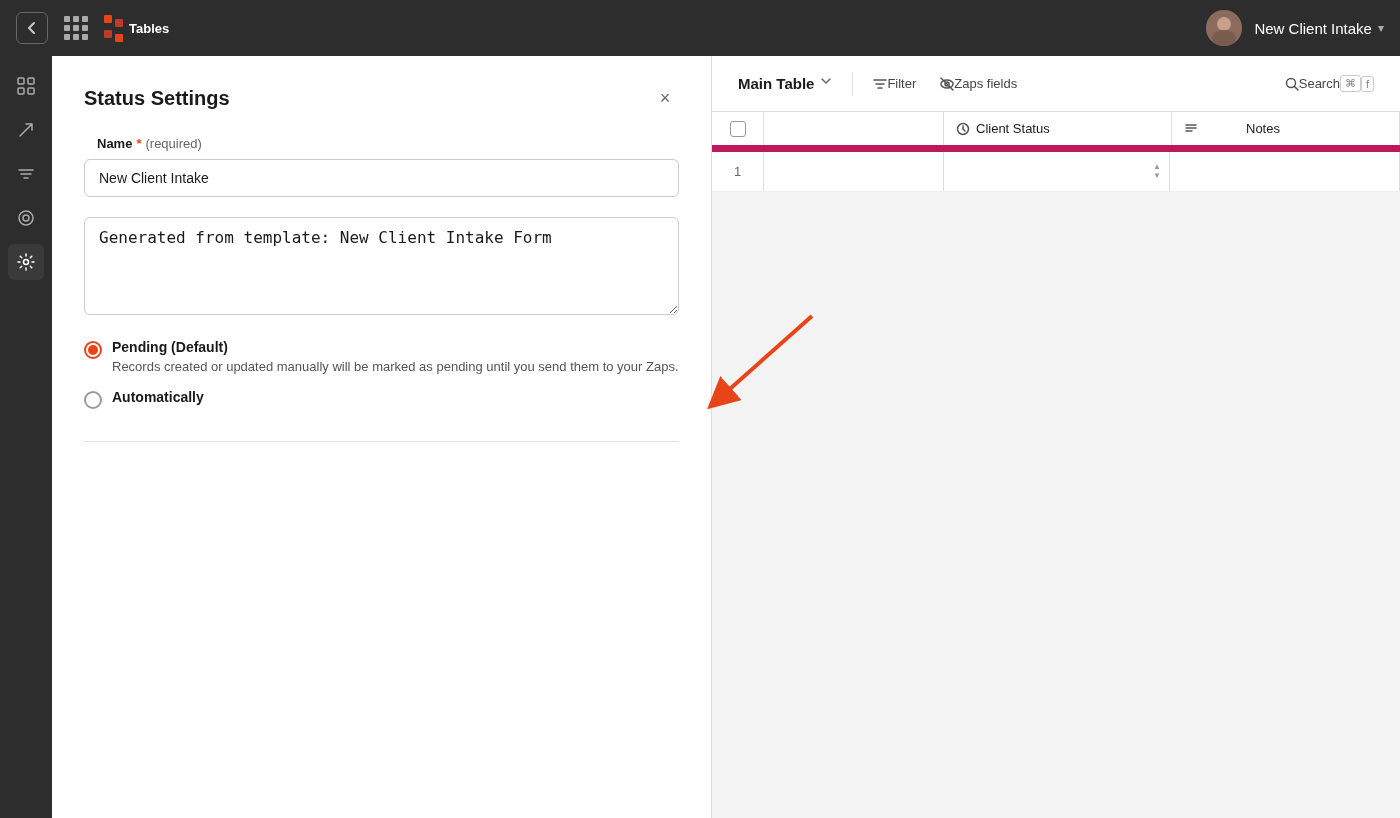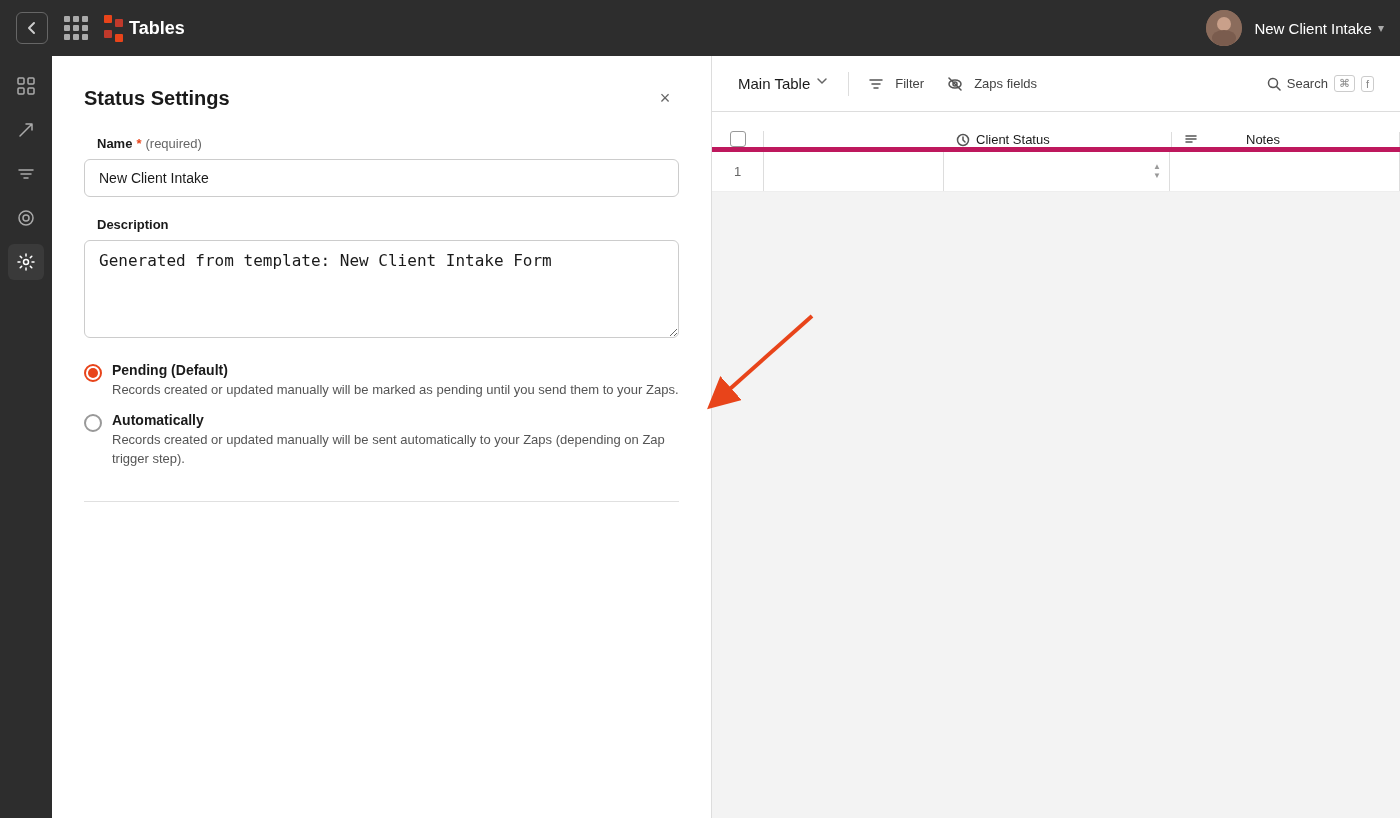--- a/index.html
+++ b/index.html
@@ -28,21 +28,21 @@
       display: grid; grid-template-columns: repeat(3,6px); gap: 3px;
       margin-left: 4px;
     }
     .grid-icon span { width:6px; height:6px; background:#aaa; border-radius:1px; }
     .brand-icon {
       display: flex; align-items: center; gap: 6px; margin-left: 4px;
     }
     .brand-logo { display: flex; gap: 3px; }
     .brand-logo .sq { width: 8px; height: 8px; background: #e8441a; }
     .brand-logo .sq2 { width: 8px; height: 8px; background: #e8441a; margin-top:4px; }
-    .brand-name { color: #fff; font-size: 18px; font-weight: 600; }
+    .brand-name { color: #fff; font-size: 13px; font-weight: 600; }
     .top-bar-spacer { flex: 1; }
     .user-avatar {
       width: 36px; height: 36px; border-radius: 50%; background: #8b6c5c;
       overflow: hidden; display: flex; align-items: center; justify-content: center;
       font-size: 14px; color: #fff;
     }
     .workspace-name {
       color: #fff; font-size: 15px; font-weight: 500; display: flex; align-items: center; gap: 6px;
     }
     .chevron-down { color: #aaa; font-size: 12px; }
@@ -196,60 +196,59 @@
       border-bottom: 1px solid #ddd;
       height: 56px;
       display: flex;
       align-items: center;
       padding: 0 16px;
       gap: 4px;
       flex-shrink: 0;
     }
     .table-name-btn {
       display: flex; align-items: flex-start; gap: 6px;
-      font-size: 15px; font-weight: 400; color: #1a1a1a;
+      font-size: 15px; font-weight: 700; color: #1a1a1a;
       padding: 6px 10px;
       border-radius: 6px;
       cursor: pointer;
       background: transparent;
       border: none;
     }
     .toolbar-divider { width: 1px; height: 24px; background: #ddd; margin: 0 6px; }
     .toolbar-btn {
-      display: flex; align-items: center; gap: 12px;
+      display: flex; align-items: center; gap: 0;
       font-size: 13px; color: #444;
       padding: 6px 10px;
       border-radius: 6px;
       cursor: pointer;
       background: transparent;
       border: none;
     }
     .toolbar-spacer { flex: 1; }
     .search-btn {
-      display: flex; align-items: center; gap: 6px;
+      display: flex; align-items: center; 
       font-size: 13px; color: #444;
       padding: 6px 10px;
       border-radius: 6px;
       cursor: pointer;
     }
     .kbd {
       display: inline-flex; align-items: center; gap: 2px;
       font-size: 11px; color: #888;
       border: 1px solid #ccc;
       border-radius: 3px;
       padding: 1px 4px;
     }
 
     .table-header {
       display: flex;
       background: #fff;
-      border-bottom: 5px solid #be185d;
+      border-bottom: 7px solid #be185d;
       height: 40px;
       flex-shrink: 0;
-      align-items: flex-end;
     }
     .th-checkbox {
       width: 52px; min-width: 52px;
       border-right: 1px solid #ddd;
       display: flex; align-items: center; justify-content: center;
     }
     .th-checkbox-box {
       width: 16px; height: 16px;
       border: 1.5px solid #999;
       border-radius: 3px;
@@ -398,41 +397,37 @@
       <div class="form-group">
         <div class="form-label">
           <span>Name</span>
           <span class="required-star">*</span>
           <span class="required-text">(required)</span>
         </div>
         <input type="text" class="form-input" value="New Client Intake" style="">
       </div>
 
       <div class="form-group">
-        <div class="form-label">
-          <span>Description</span>
-        </div>
         <textarea class="form-textarea" rows="4" style="">Generated from template: New Client Intake Form</textarea>
       </div>
 
       <div>
 
         <div class="radio-option">
           <div class="radio-input checked"></div>
           <div>
             <div class="radio-label">Pending (Default)</div>
             <div class="radio-desc">Records created or updated manually will be marked as pending until you send them to your Zaps.</div>
           </div>
         </div>
 
         <div class="radio-option">
           <div class="radio-input unchecked"></div>
           <div>
             <div class="radio-label">Automatically</div>
-            <div class="radio-desc">Records created or updated manually will be sent automatically to your Zaps (depending on Zap trigger step).</div>
           </div>
         </div>
       </div>
 
       <hr class="divider">
     </div>
 
     <div class="orange-arrow-wrapper">
       <svg width="130" height="130" viewBox="0 0 130 130">
         <defs>

